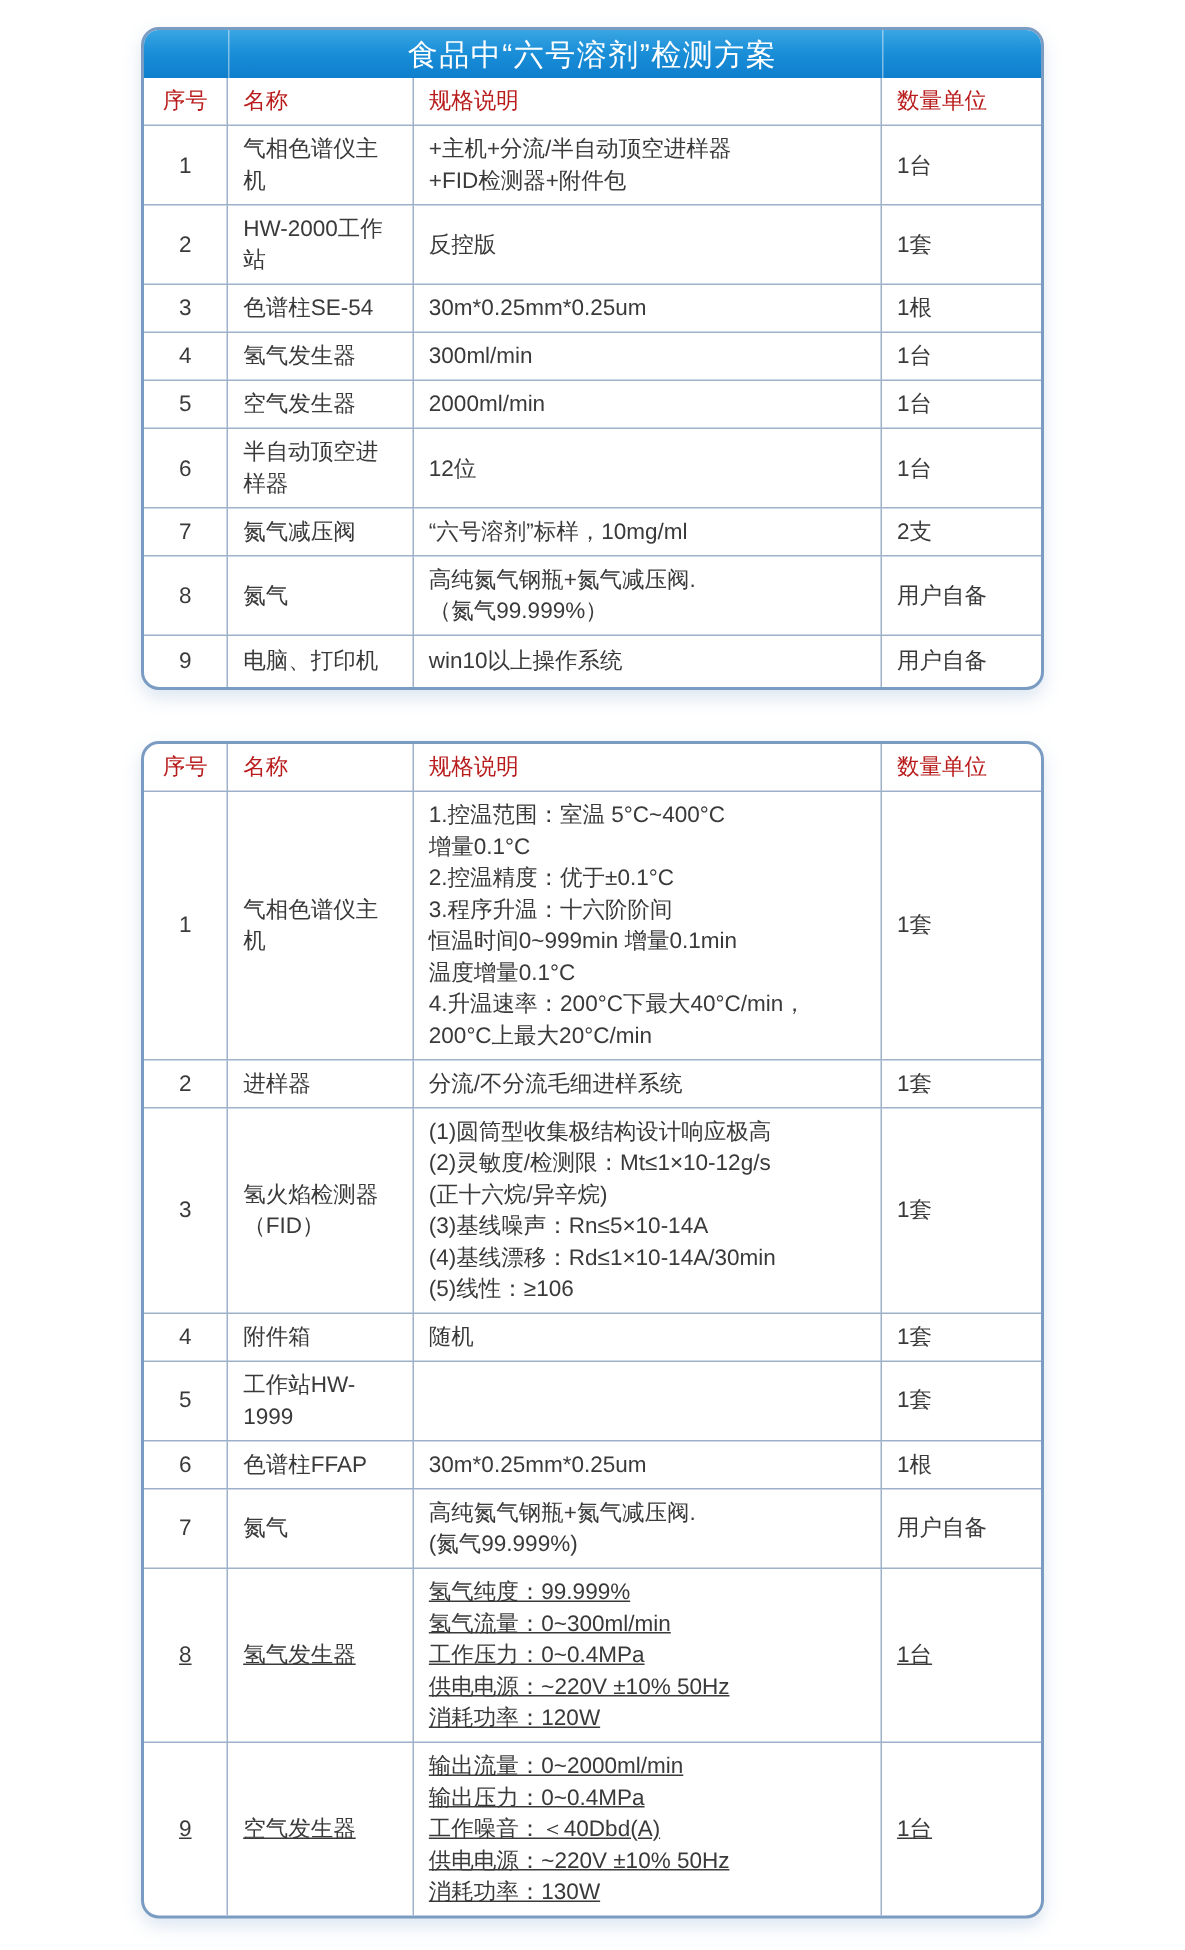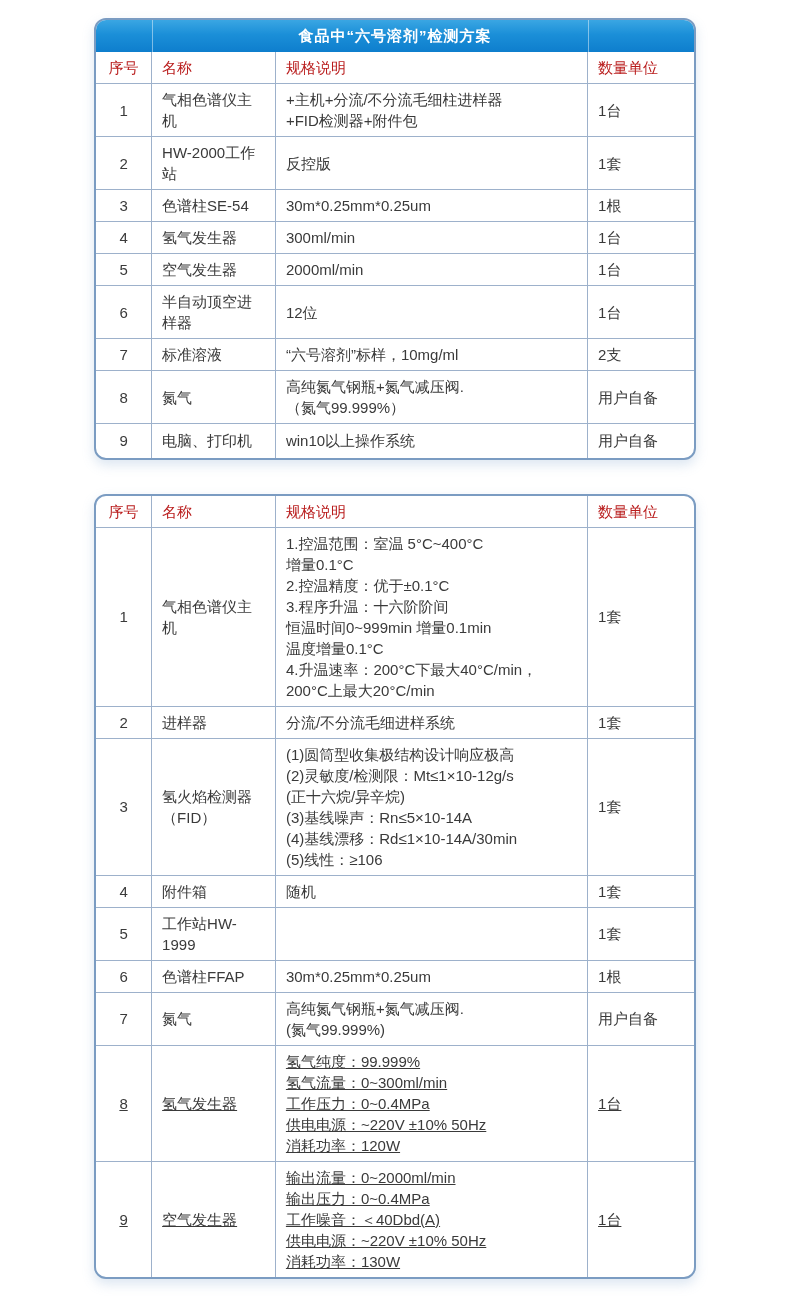--- a/index.html
+++ b/index.html
@@ -23,22 +23,22 @@
   .title-bar {
     position: relative;
     height: 32px;
     background: linear-gradient(180deg, #3aa6e3 0%, #1b8fd8 45%, #0e7ecd 100%);
     display: flex;
     align-items: center;
     justify-content: center;
   }
   .title-bar .title-text {
     color: #ffffff;
-    font-size: 15px;
-    font-weight: bold;
+    font-size: 20px;
+    font-weight: normal;
     letter-spacing: 1px;
     position: relative;
     z-index: 2;
   }
   .title-bar .bar-divider {
     position: absolute;
     top: 0; bottom: 0;
     width: 1px;
     background: rgba(255,255,255,0.45);
     z-index: 1;
@@ -104,21 +104,21 @@
         <th style="text-align:center;">序号</th>
         <th>名称</th>
         <th>规格说明</th>
         <th>数量单位</th>
       </tr>
     </thead>
     <tbody>
       <tr class="h50">
         <td class="cell-no">1</td>
         <td>气相色谱仪主机</td>
-        <td class="cell-spec">+主机+分流/不分流毛细柱进样器
+        <td class="cell-spec">+主机+分流/半自动顶空进样器
 +FID检测器+附件包</td>
         <td>1台</td>
       </tr>
       <tr class="h32">
         <td class="cell-no">2</td>
         <td>HW-2000工作站</td>
         <td class="cell-spec">反控版</td>
         <td>1套</td>
       </tr>
       <tr class="h32">
@@ -140,21 +140,21 @@
         <td>1台</td>
       </tr>
       <tr class="h32">
         <td class="cell-no">6</td>
         <td>半自动顶空进样器</td>
         <td class="cell-spec">12位</td>
         <td>1台</td>
       </tr>
       <tr class="h32">
         <td class="cell-no">7</td>
-        <td>标准溶液</td>
+        <td>氮气减压阀</td>
         <td class="cell-spec">“六号溶剂”标样，10mg/ml</td>
         <td>2支</td>
       </tr>
       <tr class="h52">
         <td class="cell-no">8</td>
         <td>氮气</td>
         <td class="cell-spec">高纯氮气钢瓶+氮气减压阀.
 （氮气99.999%）</td>
         <td>用户自备</td>
       </tr>

